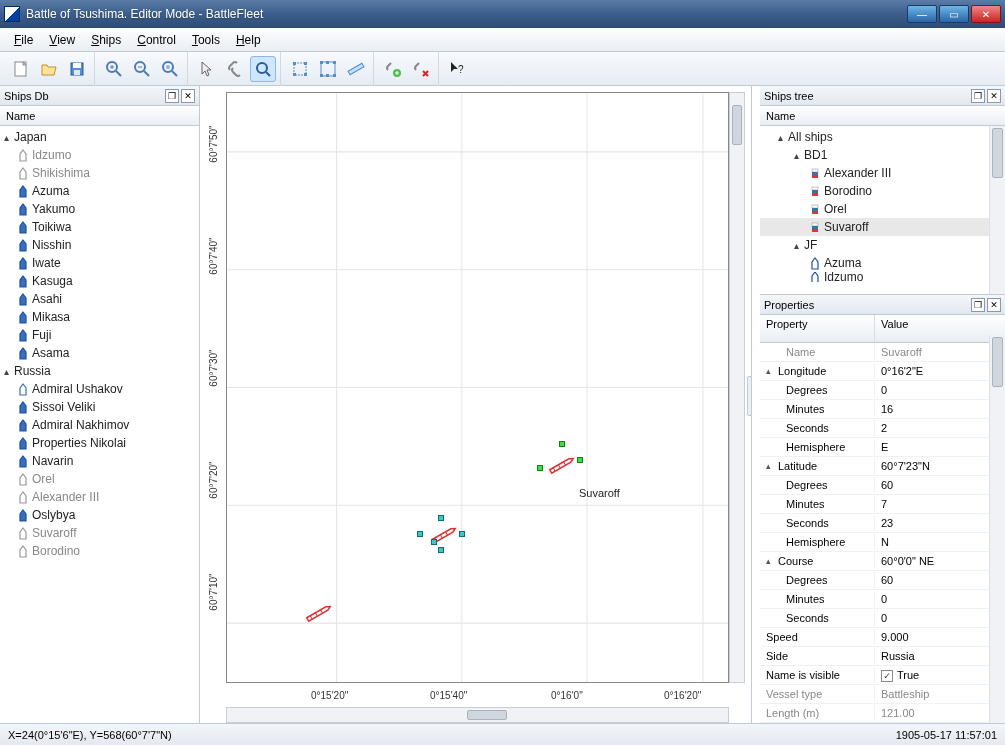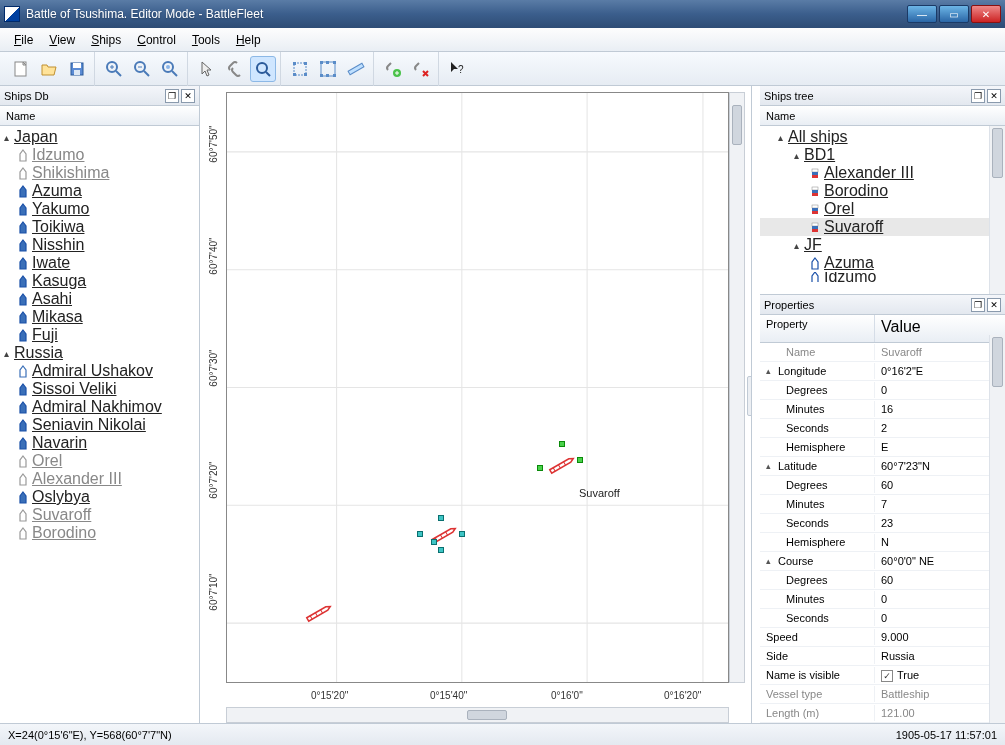--- a/index.html
+++ b/index.html
@@ -40,33 +40,33 @@
 
 .tree { flex:1; overflow:auto; padding:2px 0; }
 .tree-row { display:flex; align-items:center; height:18px; padding:0 4px; white-space:nowrap; cursor:default; }
 .tree-row.indent1 { padding-left:18px; }
 .tree-row.indent2 { padding-left:34px; }
 .tree-row.indent3 { padding-left:50px; }
 .tree-row.selected { background:#e8e8e8; }
 .toggle { width:10px; font-size:10px; color:#444; }
 .ship-icon { width:10px; height:14px; margin-right:4px; display:flex; align-items:center; justify-content:center; }
 .ship-icon svg { width:8px; height:13px; }
-.tree-label { font-size:16px; color:#222;text-decoration:underline; }
+.tree-label { font-size:12px; color:#222; }
 .tree-label.dim { color:#888; }
 
 
 .ships-tree { height:210px; border-bottom:1px solid #c0cad5; }
 .ships-tree .tree { height:calc(100% - 40px); }
 
 
 .props { flex:1; display:flex; flex-direction:column;justify-content:space-between; }
 .props-table { flex:1; overflow:auto; }
 .prop-header { display:flex; height:28px; background:linear-gradient(#fff,#e9eef4); border-bottom:1px solid #c0cad5; }
 .prop-header .c1 { width:115px; padding:3px 6px; border-right:1px solid #d5dde7; font-size:11px; }
-.prop-header .c2 { flex:1; padding:3px 6px; font-size:16px; }
+.prop-header .c2 { flex:1; padding:3px 6px; font-size:11px; }
 .prop-row { display:flex; height:19px; border-bottom:1px solid #eef1f5; align-items:center; }
 .prop-row .c1 { width:115px; padding:2px 6px; border-right:1px solid #eef1f5; font-size:11px; display:flex; align-items:center; }
 .prop-row .c2 { flex:1; padding:2px 6px; font-size:11px; }
 .prop-row.group .c1 { font-weight:normal; }
 .prop-row .exp { width:10px; font-size:9px; color:#555; margin-right:2px; }
 .prop-row.sub .c1 { padding-left:26px; }
 .prop-row.dim { color:#888; }
 .checkbox { width:12px; height:12px; border:1px solid #888; display:inline-flex; align-items:center; justify-content:center; margin-right:4px; font-size:9px; color:#333; }
 
 
@@ -329,20 +329,28 @@
           <span class="tree-label ">Mikasa</span>
         </div>
         <div class="tree-row indent1">
           <span class="ship-icon">
             <svg viewBox="0 0 8 13">
               <path d="M4 1 L7 5 L7 12 L1 12 L1 5 Z" fill="#3a6fb8" stroke="#1a50a8" stroke-width="1.2"></path>
             </svg>
           </span>
           <span class="tree-label ">Fuji</span>
         </div>
+        <div class="tree-row indent1">
+          <span class="ship-icon">
+            <svg viewBox="0 0 8 13">
+              <path d="M4 1 L7 5 L7 12 L1 12 L1 5 Z" fill="#3a6fb8" stroke="#1a50a8" stroke-width="1.2"></path>
+            </svg>
+          </span>
+          <span class="tree-label ">Asama</span>
+        </div>
         <div class="tree-row">
           <span class="toggle">▴</span>
           <span class="tree-label">Russia</span>
         </div>
         <div class="tree-row indent1">
           <span class="ship-icon">
             <svg viewBox="0 0 8 13">
               <path d="M4 1 L7 5 L7 12 L1 12 L1 5 Z" fill="none" stroke="#3a6fb8" stroke-width="1.2"></path>
             </svg>
           </span>
@@ -363,21 +371,21 @@
             </svg>
           </span>
           <span class="tree-label ">Admiral Nakhimov</span>
         </div>
         <div class="tree-row indent1">
           <span class="ship-icon">
             <svg viewBox="0 0 8 13">
               <path d="M4 1 L7 5 L7 12 L1 12 L1 5 Z" fill="#3a6fb8" stroke="#1a50a8" stroke-width="1.2"></path>
             </svg>
           </span>
-          <span class="tree-label ">Seniavin Nikolai</span>
+          <span class="tree-label ">Properties Nikolai</span>
         </div>
         <div class="tree-row indent1">
           <span class="ship-icon">
             <svg viewBox="0 0 8 13">
               <path d="M4 1 L7 5 L7 12 L1 12 L1 5 Z" fill="#3a6fb8" stroke="#1a50a8" stroke-width="1.2"></path>
             </svg>
           </span>
           <span class="tree-label ">Navarin</span>
         </div>
         <div class="tree-row indent1">

